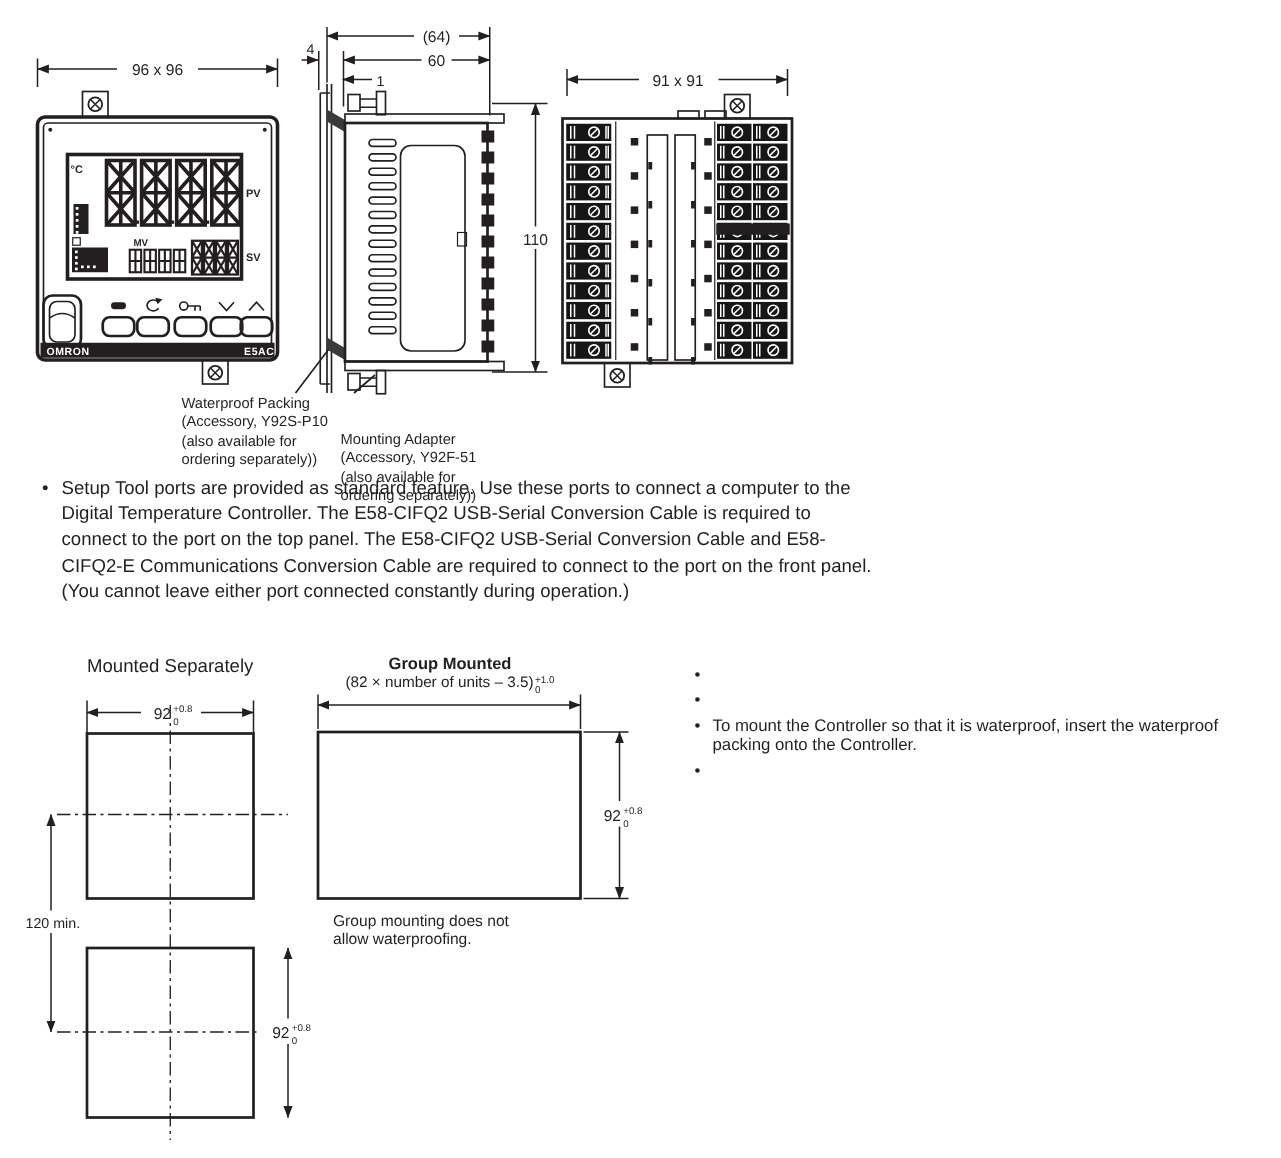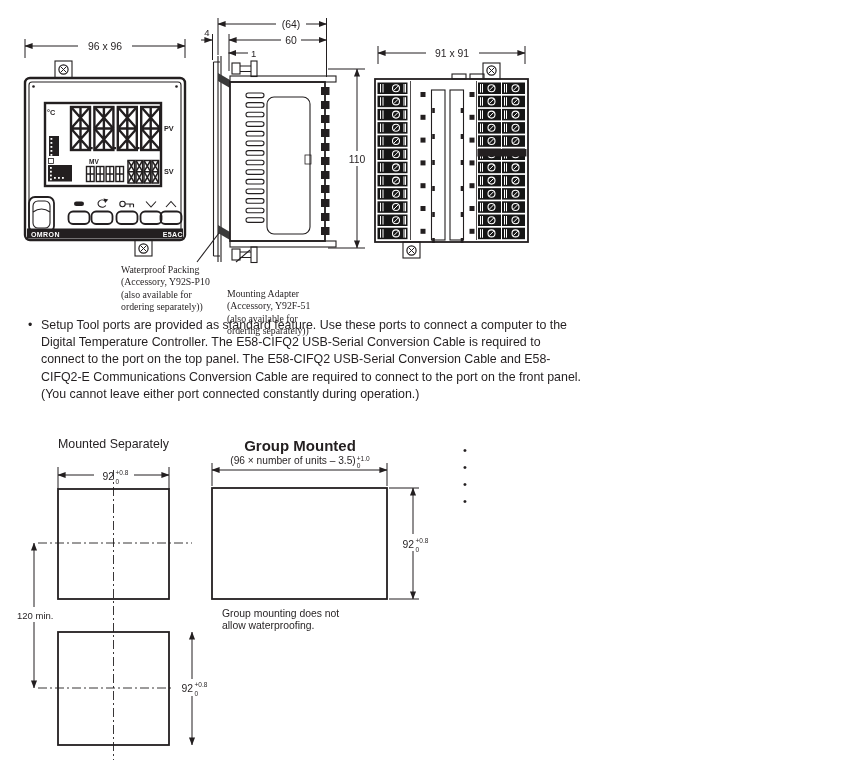--- a/index.html
+++ b/index.html
@@ -21,31 +21,31 @@
   .cl{stroke:var(--ink);fill:none;stroke-width:0.9px;stroke-dasharray:9 3 2 3;}
   .fillink{fill:var(--ink);stroke:none;}
   .wbg{fill:#fff;stroke:none;}
   .dimt{font-size:10.4px;}
   .dimt-s{font-size:9.5px;}
   .tolt{font-size:6.5px;}
   .lbl-b{font-size:7.3px;font-weight:bold;}
   .lbl-b2{font-size:6.5px;font-weight:bold;}
   .wtxt{fill:#fff;font-size:7px;font-weight:bold;letter-spacing:.4px;}
   .callout{
-    position:absolute;font-size:9.8px;line-height:12.3px;white-space:pre-line;font-family:Liberation Serif, serif;
+    position:absolute;font-size:9.8px;line-height:12.3px;white-space:pre-line;
   }
   .setup-note{
     position:absolute;left:28px;top:317px;width:648px;display:flex;
     font-size:12.4px;line-height:17.2px;
   }
   .setup-note .bullet{width:13px;flex:0 0 13px;}
   .pre{white-space:pre-line;}
   .sec-title{position:absolute;font-size:12.4px;font-weight:normal;}
   .gm-head{position:absolute;left:212px;top:437px;width:176px;text-align:center;}
-  .gm-title{font-size:15px;font-weight:bold;}
+  .gm-title{font-size:11px;font-weight:bold;}
   .gm-sub{font-size:10.2px;margin-top:1px;white-space:nowrap;}
   .tolstack{
     display:inline-flex;flex-direction:column;font-size:6.6px;line-height:6.6px;
     vertical-align:3px;margin-left:1px;text-align:left;
   }
   .notes{
     position:absolute;left:463px;top:444px;width:396px;
     font-size:11.2px;line-height:13.4px;
   }
   .note-row{display:flex;margin-bottom:3.5px;}
@@ -415,21 +415,21 @@
 connect to the port on the top panel. The E58-CIFQ2 USB-Serial Conversion Cable and E58-
 CIFQ2-E Communications Conversion Cable are required to connect to the port on the front panel.
 (You cannot leave either port connected constantly during operation.)</span>
   </div>
 
   <div class="sec-title" style="left:58px;top:437px;">Mounted Separately</div>
 
   <div class="gm-head">
     <div class="gm-title">Group Mounted</div>
     <div class="gm-sub">
-      <span>(96 × number of units – 3.5)</span><span class="tolstack">
+      <span>(82 × number of units – 3.5)</span><span class="tolstack">
           <span>+1.0</span>
           <span>0</span>
         </span>
     </div>
   </div>
 
   <svg width="430" height="305" viewBox="0 0 430 305" style="left:15px;top:462px;">
 
     <path class="dim" d="M43,5 V27 M154,5 V27"></path>
     <line class="dim" x1="43" y1="13" x2="154" y2="13" marker-start="url(#ah)" marker-end="url(#ah)"></line>
@@ -471,19 +471,21 @@
 
   <div class="notes">
     <div class="note-row">
       <span class="bullet">•</span>
     </div>
     <div class="note-row">
       <span class="bullet">•</span>
     </div>
     <div class="note-row">
       <span class="bullet">•</span>
+      <span class="pre">To mount the Controller so that it is waterproof, insert the waterproof
+packing onto the Controller.</span>
     </div>
     <div class="note-row">
       <span class="bullet">•</span>
     </div>
   </div>
 
 </div>
 
 </body></html>

